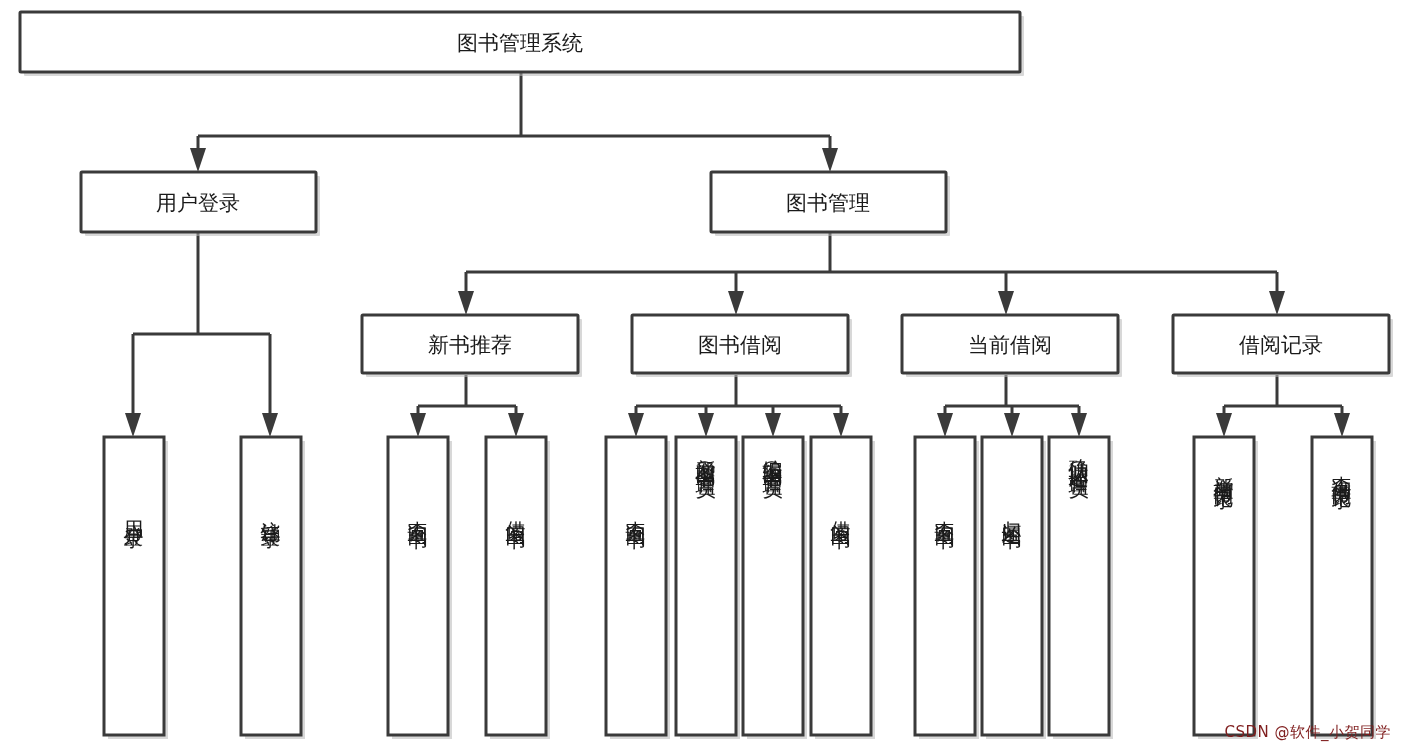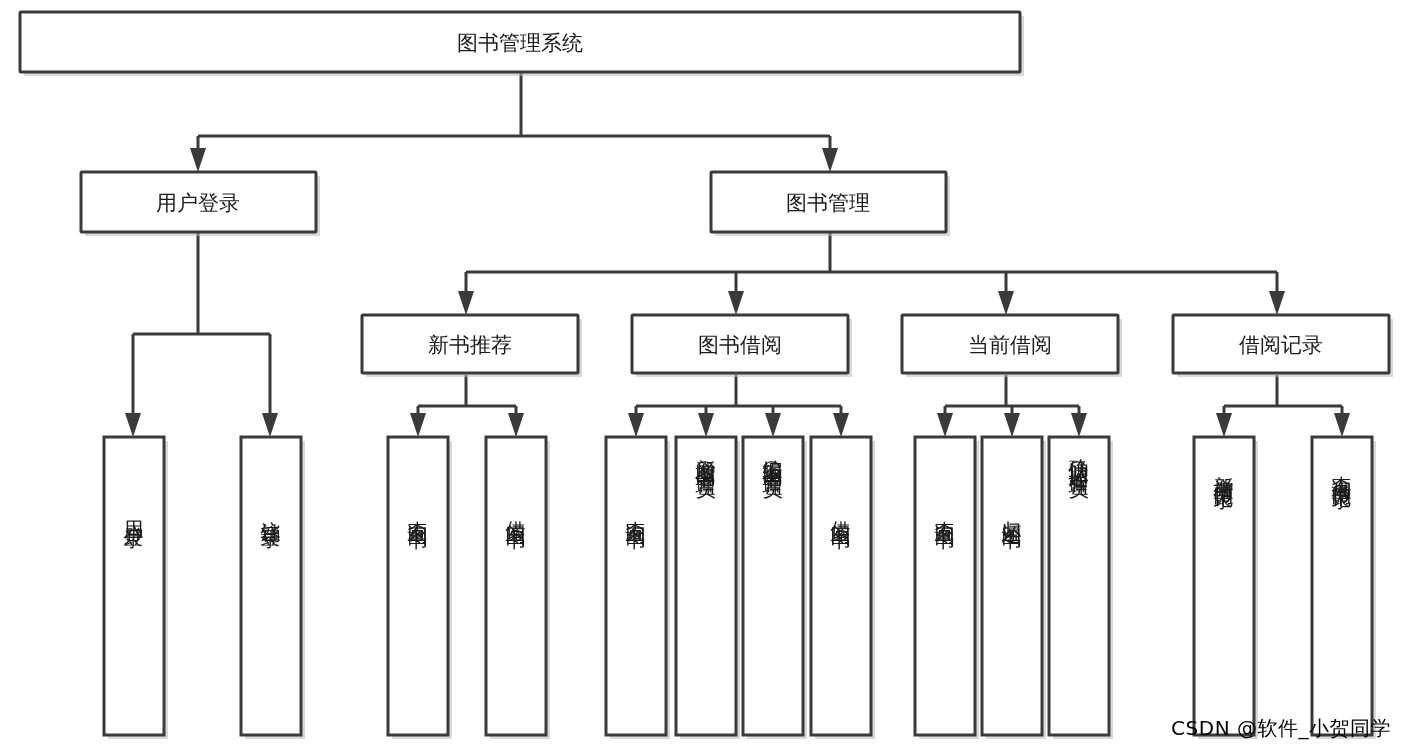--- a/index.html
+++ b/index.html
@@ -67,22 +67,22 @@
     line-height: 1.0;
     color: #1a1a1a;
     letter-spacing: 3px;
     white-space: nowrap;
   }
   .watermark {
     position: absolute;
     right: 14px;
     bottom: 5px;
     font-family: "DejaVu Sans", "Liberation Sans", sans-serif;
-    font-size: 20px;
-    color: #000000;
+    font-size: 15px;
+    color: #7f1d1d;
     white-space: nowrap;
     letter-spacing: 0.5px;
   }
 </style>
 </head>
 <body>
 
 <div id="diagram-root">
 
   <svg class="diagram-canvas" viewBox="0 0 1405 747" xmlns="http://www.w3.org/2000/svg">

